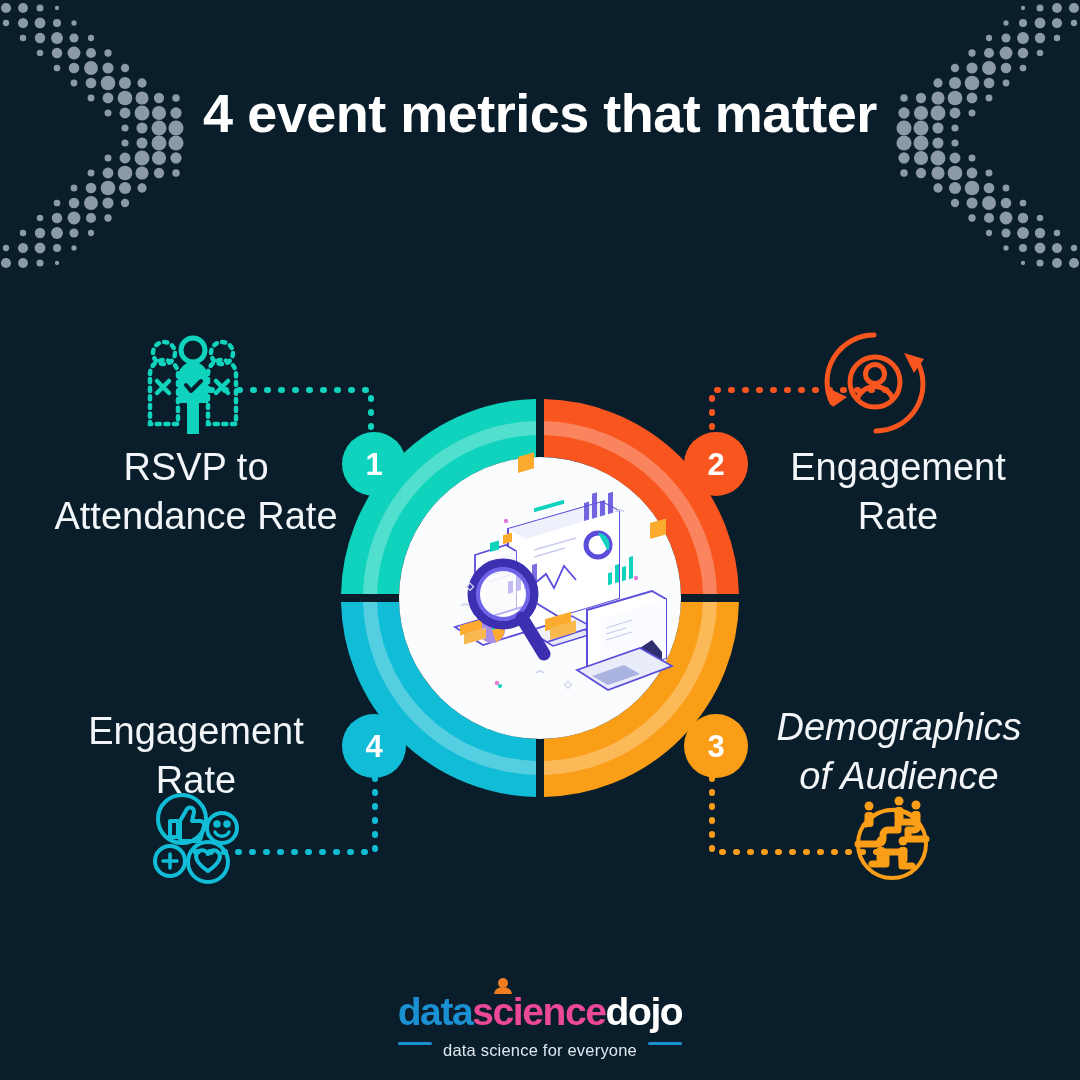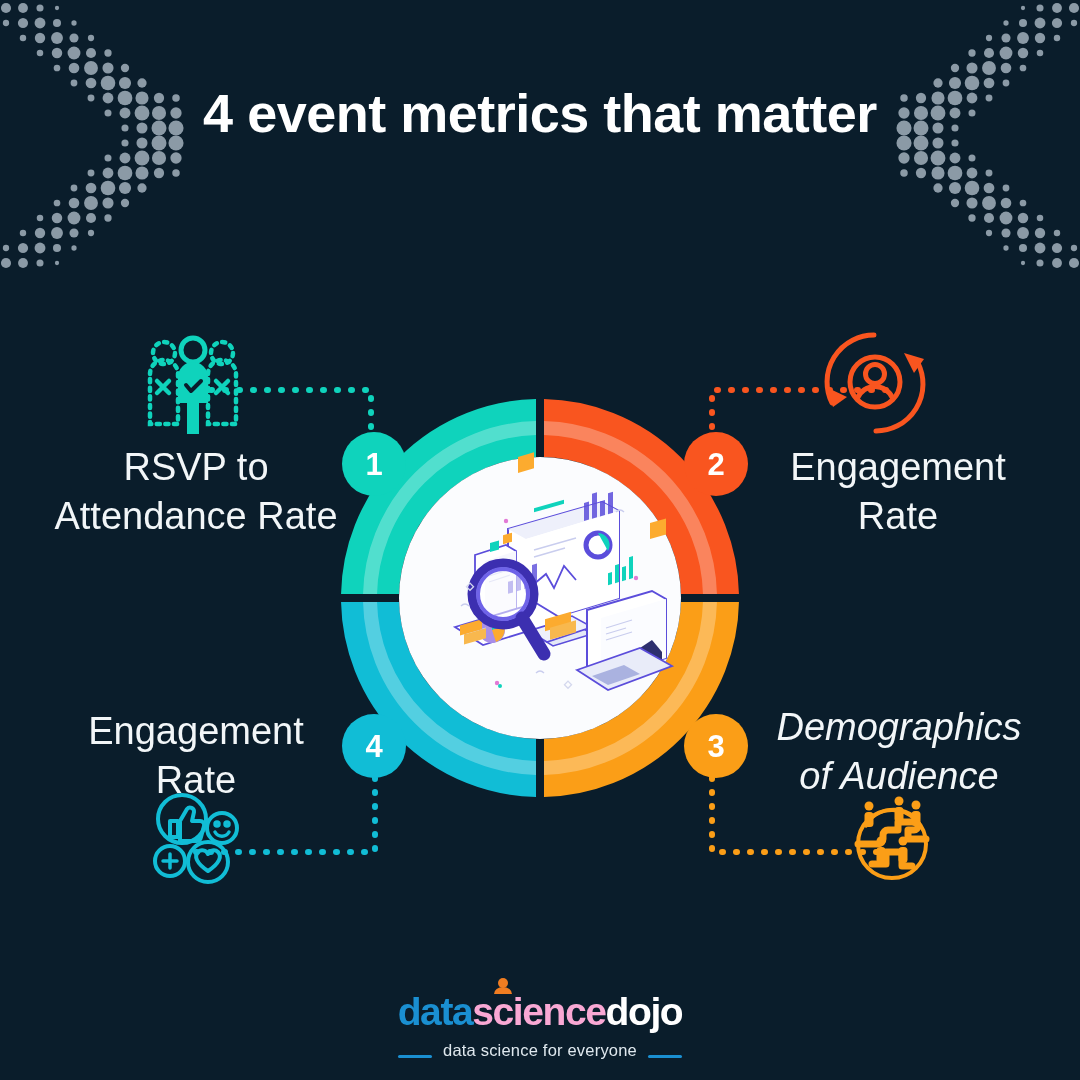--- a/index.html
+++ b/index.html
@@ -89,29 +89,29 @@
   }
   .logo-wordmark {
     font-size:39px;
     font-weight:bold;
     letter-spacing:-1.4px;
     line-height:1;
     position:relative;
     display:inline-block;
   }
   .logo-data    { color:#1a8fd1; }
-  .logo-science { color:#f9a8d4; }
+  .logo-science { color:#ec4899; }
   .logo-dojo    { color:#ffffff;margin-top:36px; }
   .logo-figure {
     position:absolute;
     left:95px; top:-14px;
     width:20px; height:22px;
   }
   .logo-tagline-row {
-    display:flex; align-items:flex-end; justify-content:center;
+    display:flex; align-items:flex-start; justify-content:center;
     gap:11px; margin-top:11px;
   }
   .tag-rule { width:34px; height:3px; background:#1a8fd1; border-radius:2px; }
   .logo-tagline {
     color:#dfe8ee;
     font-size:16.5px;
     letter-spacing:0.2px;
     line-height:1;
   }
 </style>

